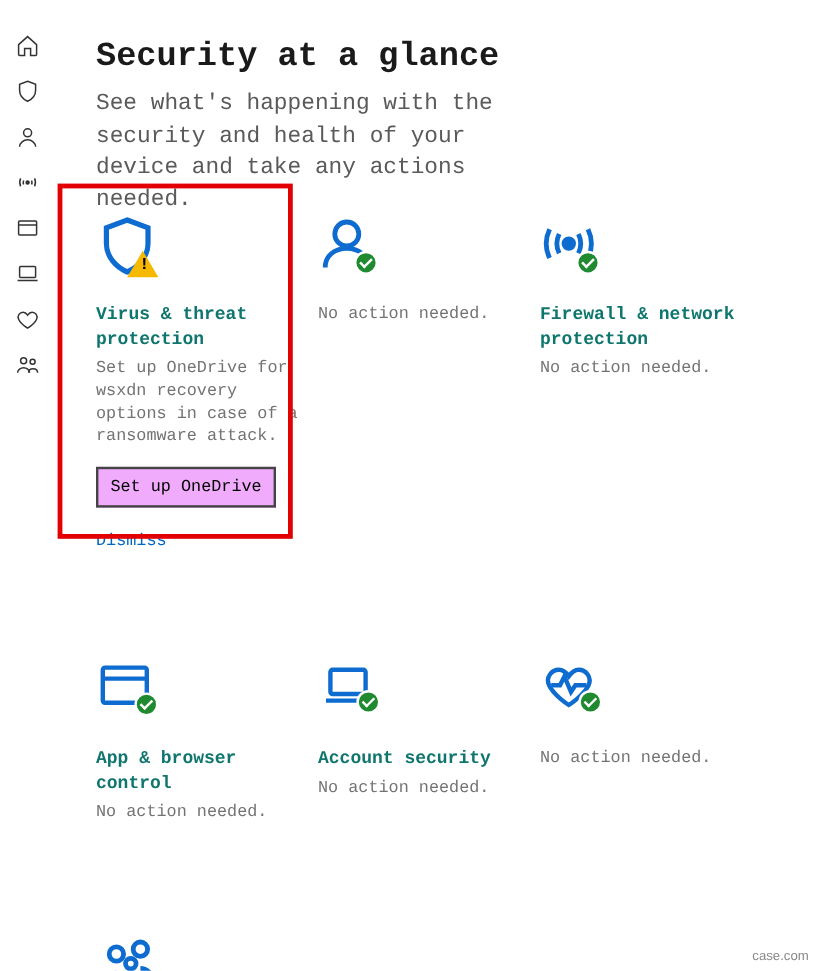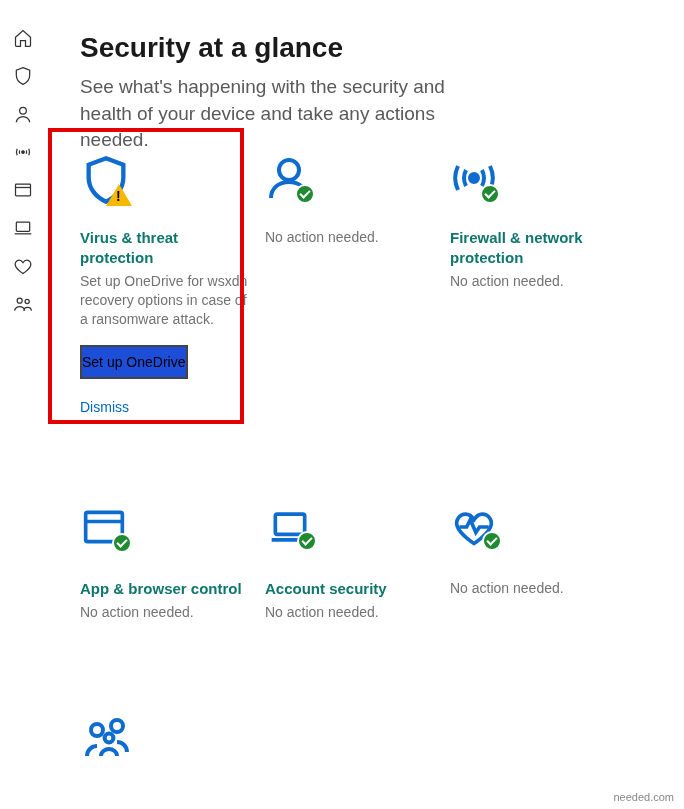--- a/index.html
+++ b/index.html
@@ -24,20 +24,21 @@
   .sidebar .nav-icon {
     width: 20px; height: 20px;
     display: flex; align-items: center; justify-content: center;
     color: #1a1a1a;
     cursor: pointer;
   }
   .sidebar svg { width: 20px; height: 20px; stroke: #333; fill: none; stroke-width: 1.5; }
   .main {
     flex: 1;
     padding: 32px 0 0 34px;
+    font-family: Liberation Mono, monospace;
   }
   h1 {
     font-weight: 600;
     font-size: 28px;
     color: #1a1a1a;
     margin-bottom: 10px;
   }
   .subtitle {
     font-size: 19px;
     color: #5a5a5a;
@@ -85,23 +86,23 @@
   }
   .card h3 {
     font-size: 15px; font-weight: 600; color: #0f766e;
     margin-bottom: 4px; line-height: 1.35;
   }
   .card p {
     font-size: 14px; color: #737373; line-height: 1.35;
   }
   .btn {
     margin-top: 16px;
-    background: #1d4ed8;
+    background: #f0abfc;
     border: 2px solid #444;
-    padding: 7px 0;
+    padding: 7px 10px;
     font-size: 14px;
     font-family: inherit;
     cursor: pointer;
   }
   .dismiss {
     display: block;
     margin-top: 20px;
     color: #0067c0;
     font-size: 14px;
     text-decoration: none;
@@ -256,13 +257,13 @@
             <circle cx="17" cy="7" r="3"></circle>
             <circle cx="13" cy="13" r="2.2"></circle>
             <path d="M2 22c0-3 2.5-5 5-5M22 20c0-3-2.5-5-5-5M9 22c0-2 2-3.5 4-3.5s4 1.5 4 3.5"></path>
           </svg>
       </div>
     </div>
 
   </div>
 </div>
 
-<div class="watermark">needed.com</div>
+<div class="watermark">case.com</div>
 
 </body></html>

